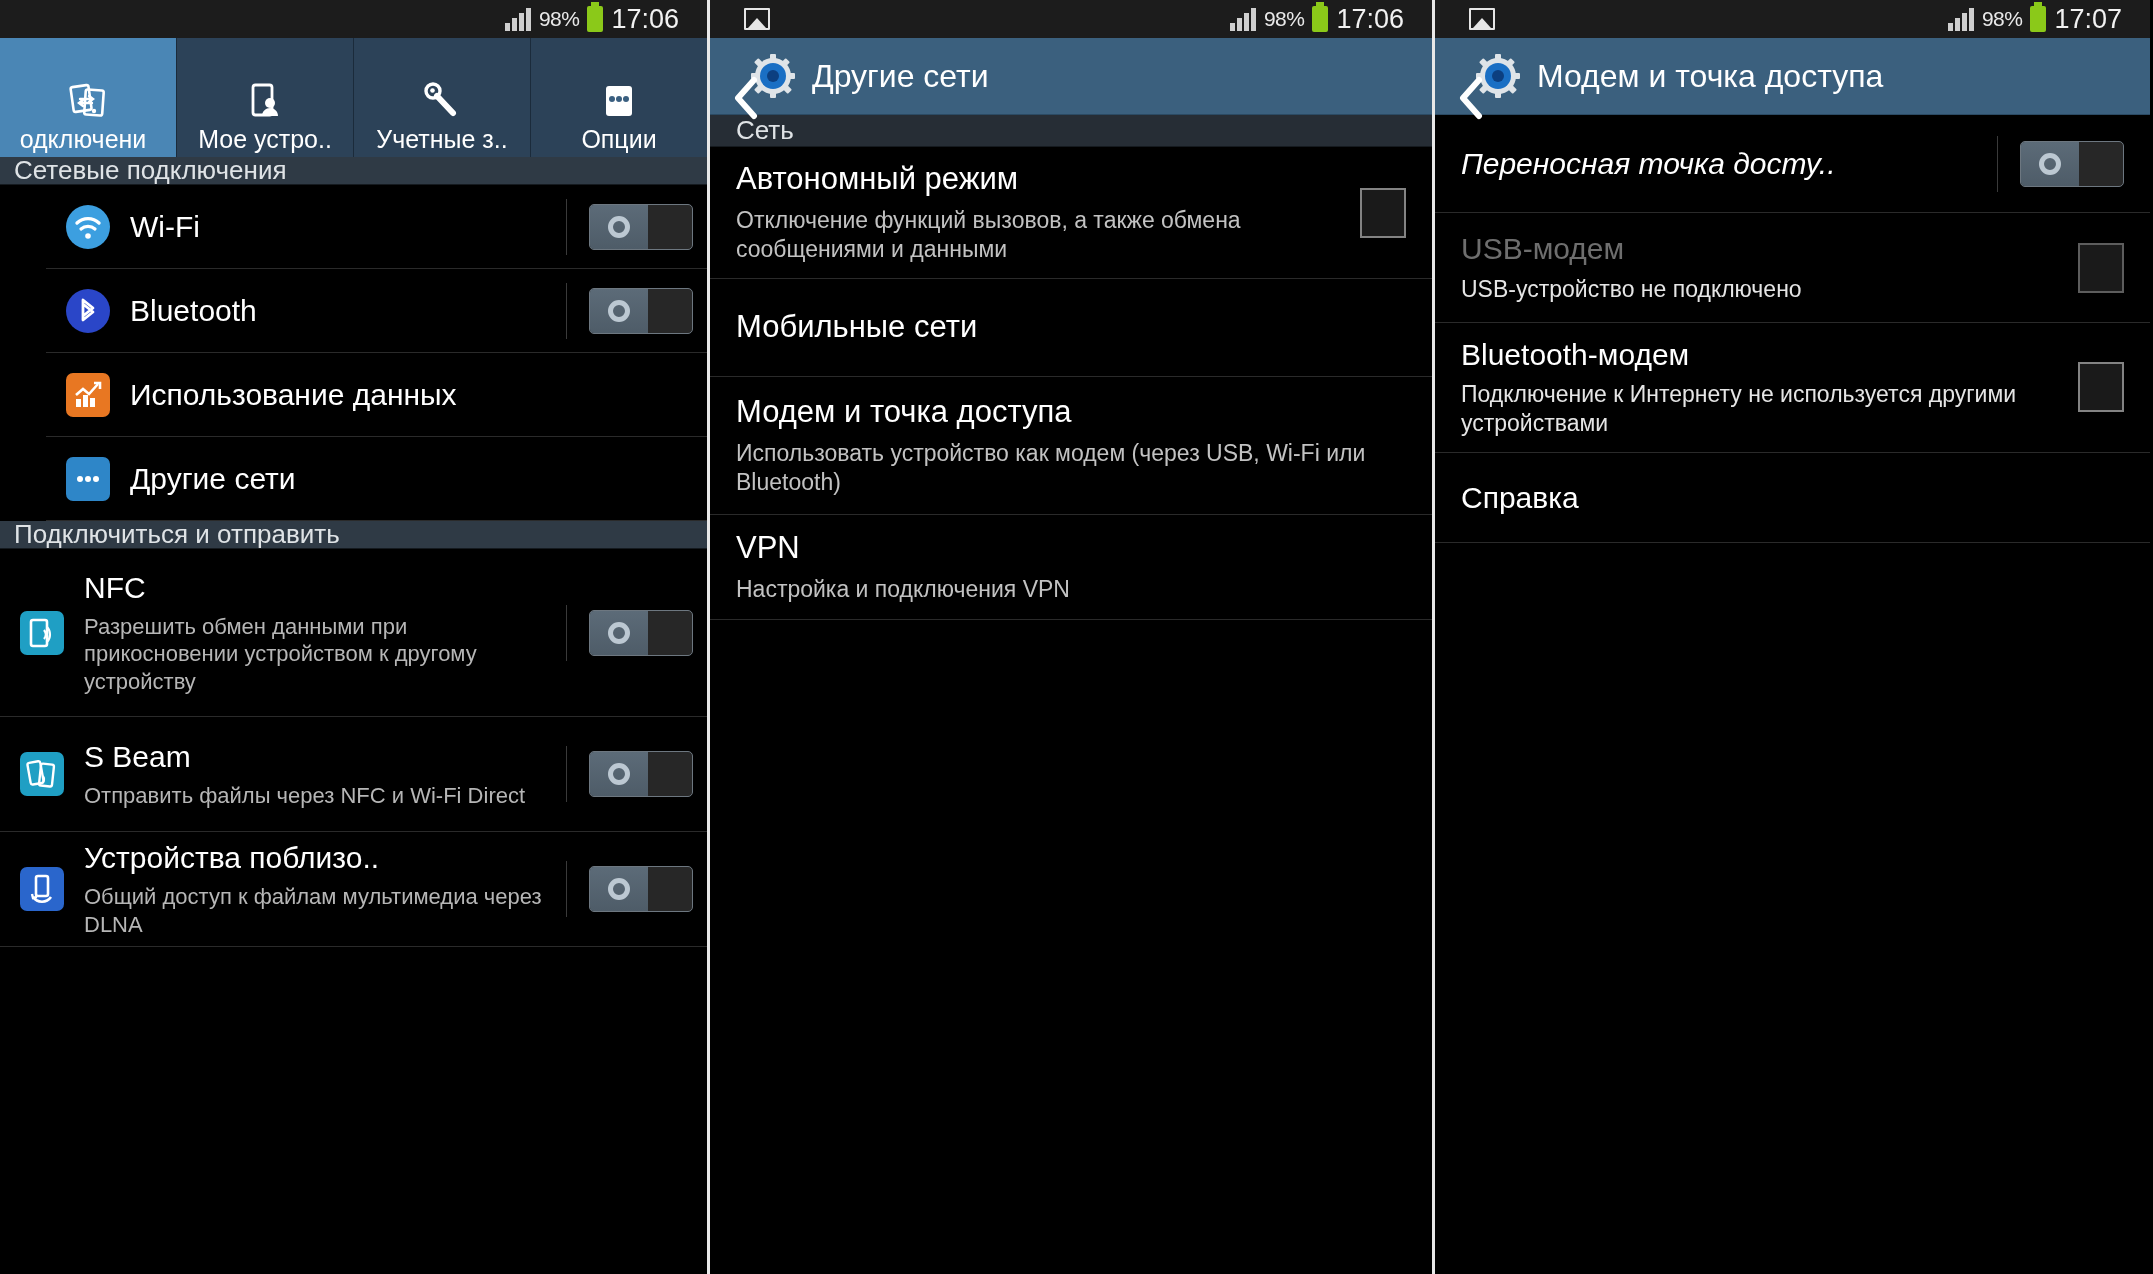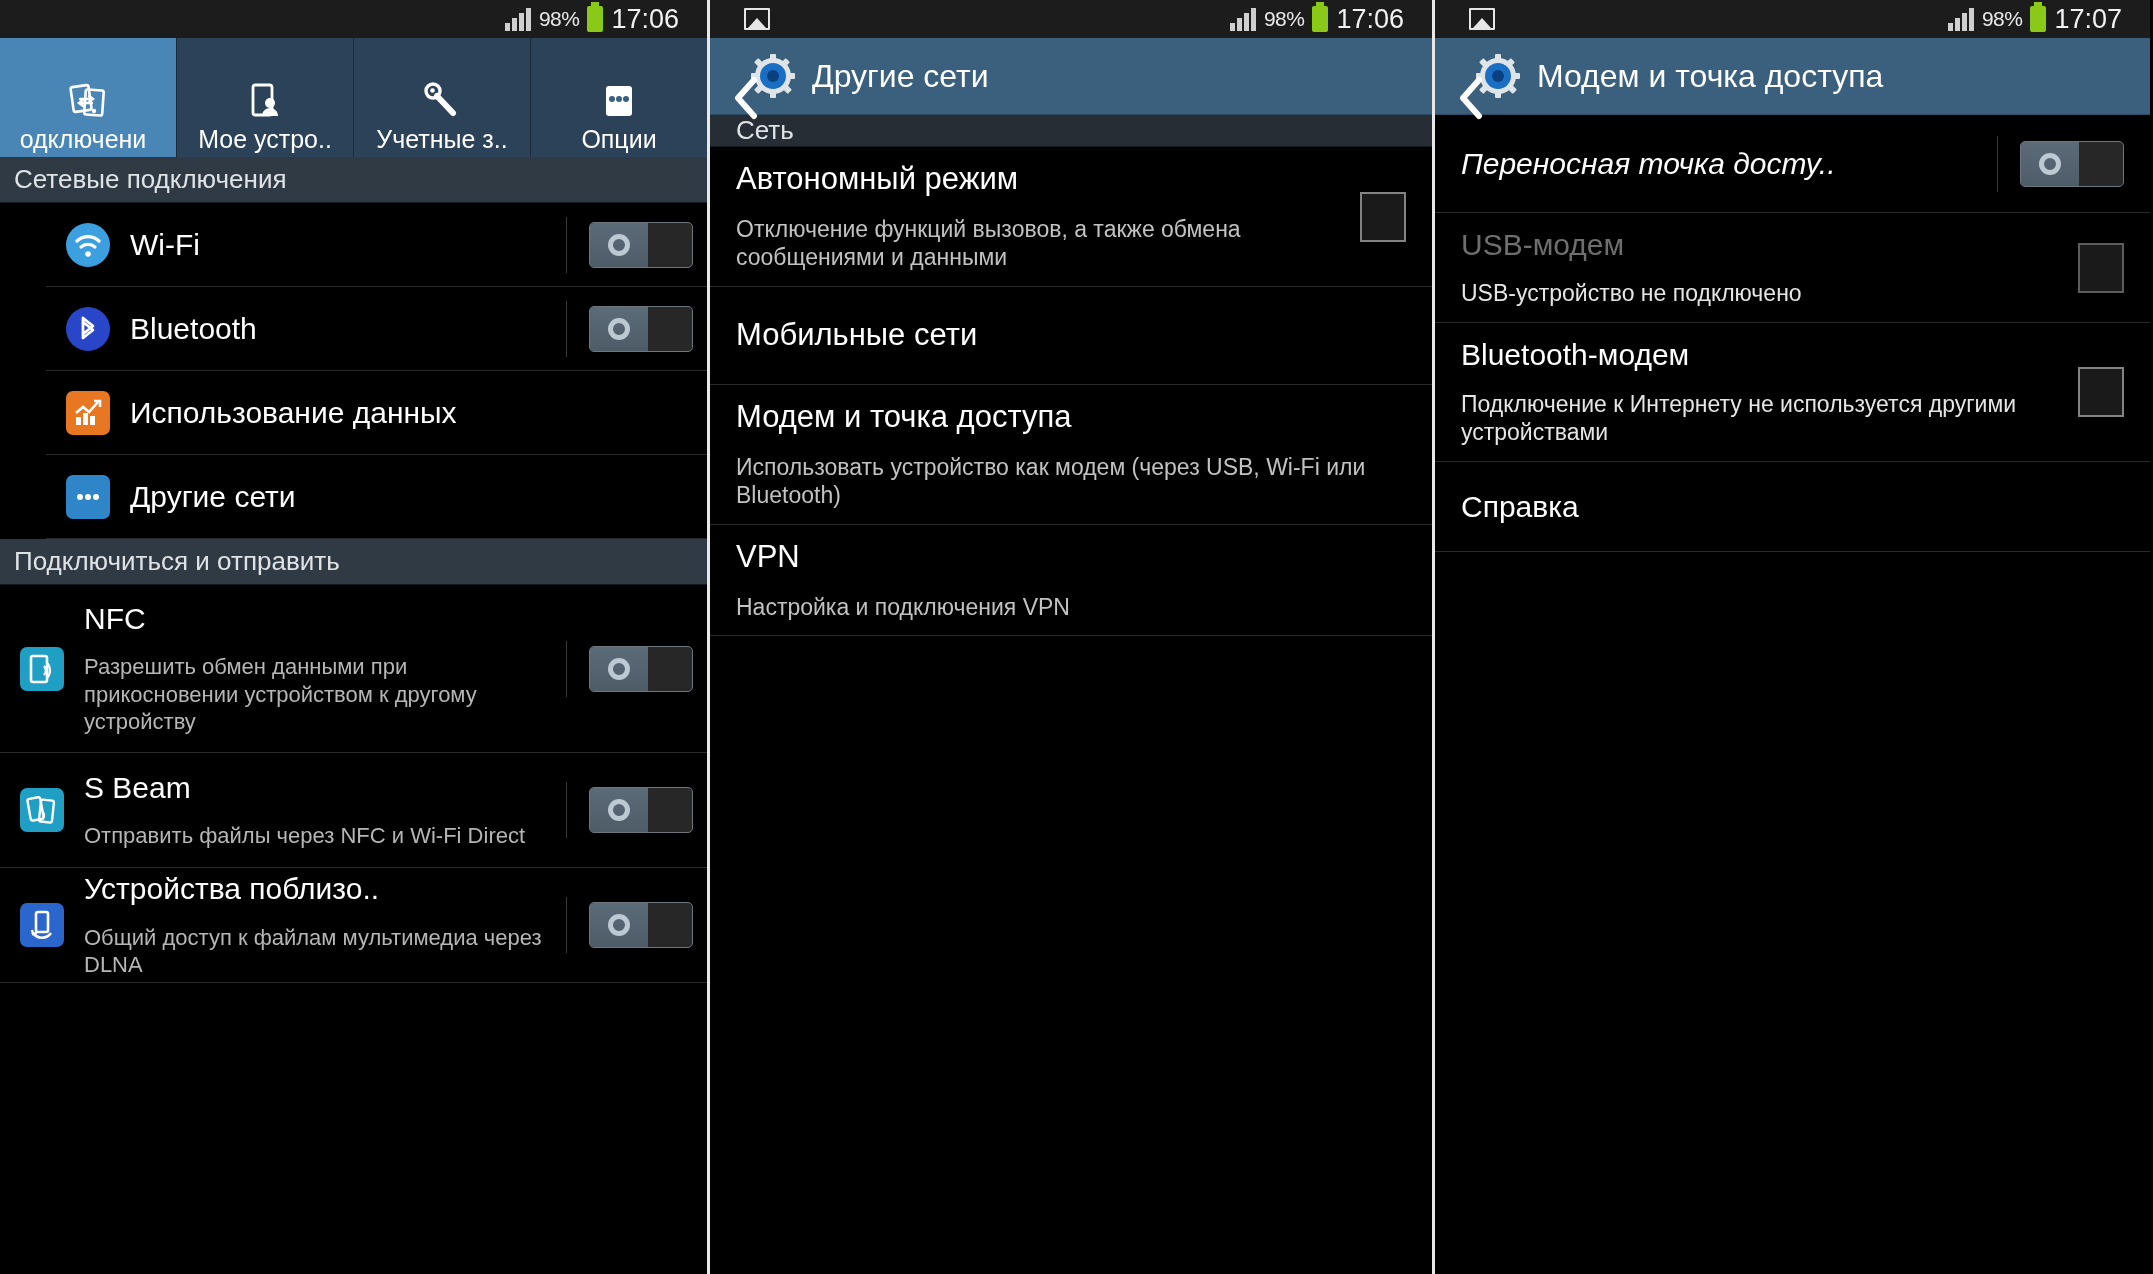--- a/index.html
+++ b/index.html
@@ -75,39 +75,39 @@
   }
   .chev {
     width: 0; height: 0; position: relative; margin-right: 2px;
   }
   .chev svg { display: block; }
   .gear { width: 46px; height: 46px; }
   .ab-title { color: #fff; font-size: 32px; }
 
   
   .sechead {
-    background: #2f3a45; height: 46px;
+    background: #2f3a45; height: 28px;
     display: flex; align-items: center; padding-left: 14px;
     border-bottom: 1px solid #151a1f;
   }
   .sechead.p2 { background: #262d35; height: 32px; padding-left: 26px; }
   .sechead span { color: #dfe3e6; font-size: 26px; }
 
   
   .row {
     display: flex; align-items: center;
     border-bottom: 1px solid #2a2a2a;
     background: #000;
     padding: 0 14px;
     min-height: 84px;
   }
   .row .ic { width: 56px; flex: 0 0 56px; display: flex; align-items: center; justify-content: center; }
   .row .txt { flex: 1; padding-left: 14px; padding-right: 8px; }
   .row .title { color: #fff; font-size: 29px; line-height: 1.18; }
-  .row .sub { color: #b6b6b6; font-size: 22px; line-height: 1.25; margin-top: 17px; }
+  .row .sub { color: #b6b6b6; font-size: 22px; line-height: 1.25; margin-top: 8px; }
   .row.disabled .title { color: #6e6e6e; }
   .row.disabled .sub { color: #6e6e6e; }
 
   
   .p1 .row.simple { height: 84px; margin-left: 46px; }
   .p1 .row .title { font-size: 30px; }
 
   
   .p2 .row, .p3 .row { padding: 14px 26px; }
   .p2 .row .txt, .p3 .row .txt { padding-left: 0; }

